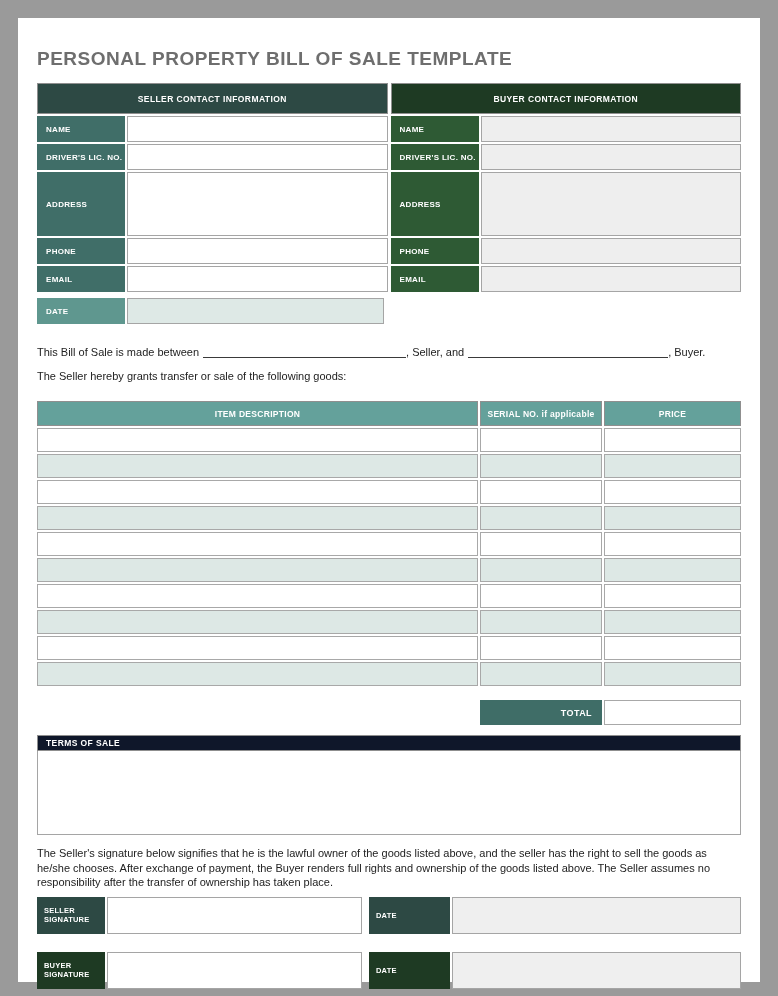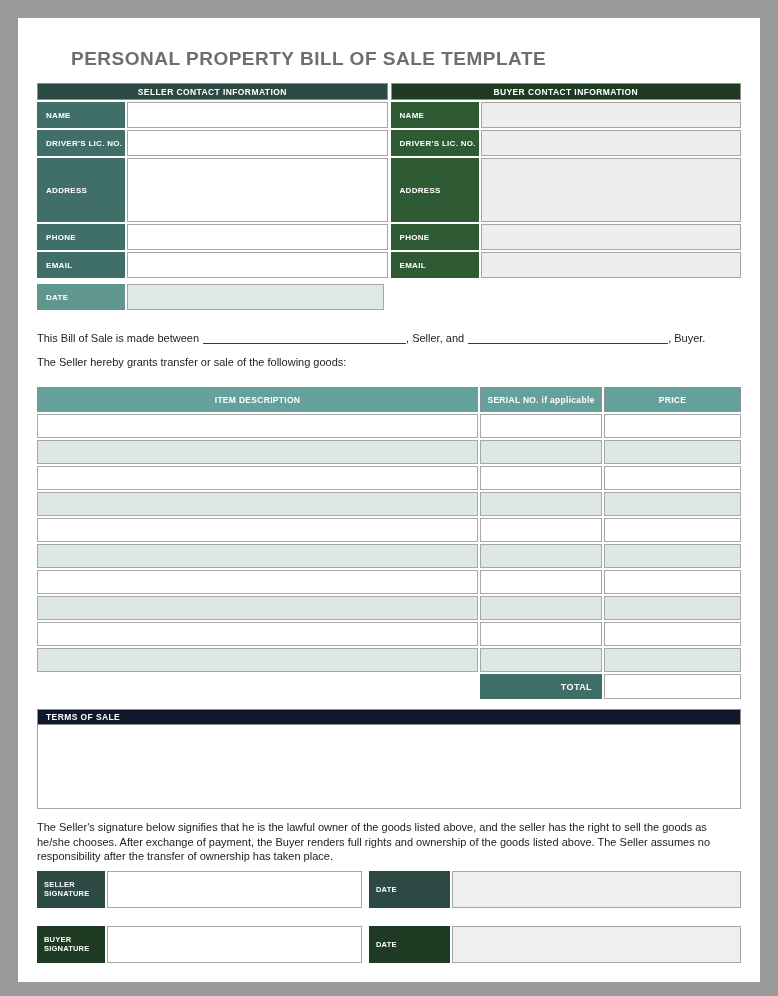--- a/index.html
+++ b/index.html
@@ -7,28 +7,28 @@
   body {
     background:#9a9a9a;
     font-family:"Liberation Sans", sans-serif;
     color:#222;
   }
   .frame { width:778px; height:996px; padding:18px 18px 14px 18px; }
   .sheet { background:#ffffff; width:742px; height:964px; padding:30px 19px 0 19px; }
 
   .doc-title {
     font-size:19px; font-weight:bold; color:#6e6e6e;
-    letter-spacing:.5px; margin-bottom:13px;margin-left:34px;
+    letter-spacing:.5px; margin-bottom:13px;
   }
 
   
   .contact-wrap { display:flex; gap:3px; }
   .contact-table { flex:1; display:grid; grid-template-columns:88px 1fr; gap:2px; }
   .ct-header {
-    grid-column:1 / -1; height:17px; display:flex; align-items:center; justify-content:center;
+    grid-column:1 / -1; height:31px; display:flex; align-items:center; justify-content:center;
     color:#fff; font-size:8.5px; font-weight:bold; letter-spacing:.4px;
     border:1px solid #8f8f8f;
   }
   .seller .ct-header { background:#2d4944; }
   .buyer  .ct-header { background:#1e3a23;text-align:center; }
   .ct-label {
     color:#fff; font-size:8px; font-weight:bold; letter-spacing:.3px;
     display:flex; align-items:center; padding-left:9px;
   }
   .seller .ct-label { background:#406e68; }
@@ -53,21 +53,21 @@
 
   
   .goods-table { margin-top:19px; display:grid; grid-template-columns:441px 122px 1fr; gap:2px; }
   .g-head {
     background:#64a19b; color:#fff; font-size:8.5px; font-weight:bold; letter-spacing:.3px;
     height:25px; display:flex; align-items:center; justify-content:center;
     border:1px solid #8f8f8f;
   }
   .gcell { height:24px; background:#fff; border:1px solid #a8a8a8; }
   .gcell.alt { background:#dde8e5; }
-  .total-row { margin-top:2px; display:grid; grid-template-columns:441px 122px 1fr; gap:2px; }
+  .total-row { margin-top:14px; display:grid; grid-template-columns:441px 122px 1fr; gap:2px; }
   .total-label {
     background:#3f6d67; color:#fff; font-size:9px; font-weight:bold; letter-spacing:.4px;
     height:25px; display:flex; align-items:center; justify-content:flex-end; padding-right:10px;
   }
   .total-field { height:25px; background:#fff; border:1px solid #a8a8a8; }
 
   
   .terms-header {
     margin-top:10px; background:#0f172a; color:#fff; font-size:8.5px; font-weight:bold;
     letter-spacing:.4px; height:16px; display:flex; align-items:center; padding-left:8px;

